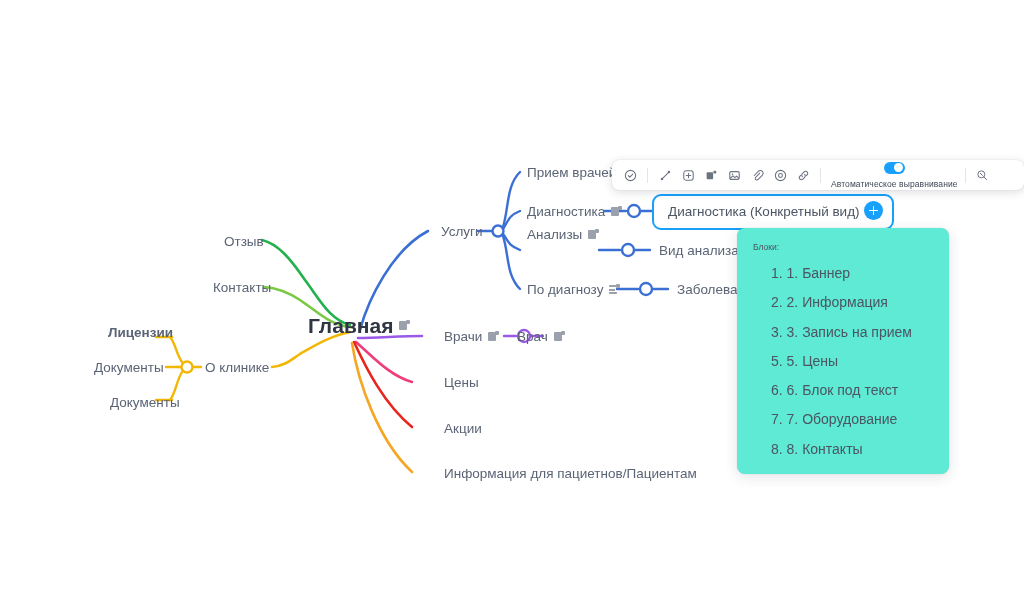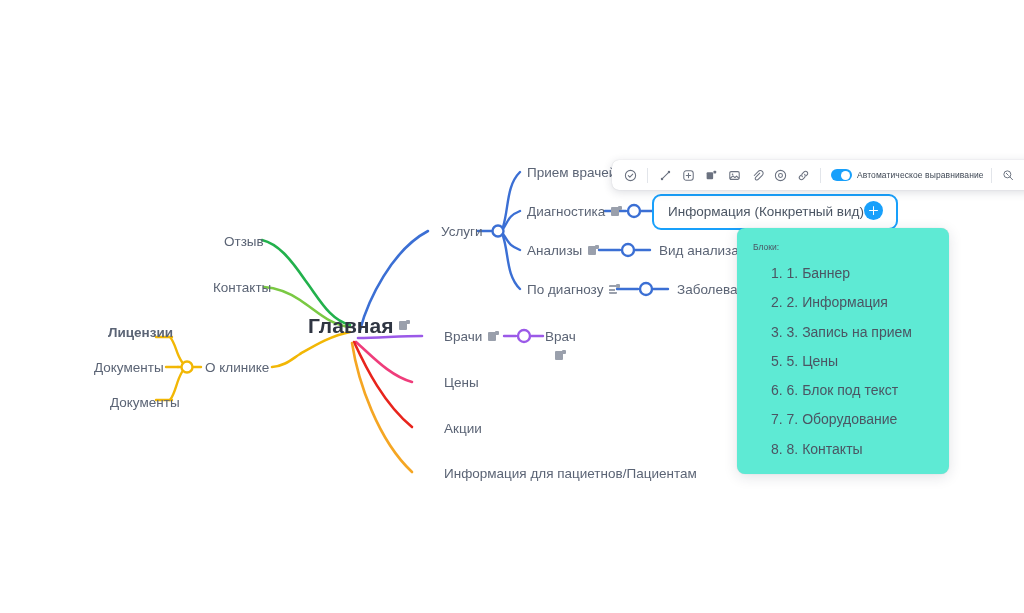--- a/index.html
+++ b/index.html
@@ -146,20 +146,21 @@
     height: 15px;
     background: #e2e5ea;
     margin: 0 4px;
     flex: 0 0 auto;
   }
   .toggle-wrap {
     display: flex;
     align-items: center;
     gap: 5px;
     margin-left: 3px;
+    flex-direction: column;
   }
   .toggle {
     width: 21px;
     height: 12px;
     border-radius: 7px;
     background: #18a0fb;
     position: relative;
     flex: 0 0 auto;
   }
   .toggle::after {
@@ -300,21 +301,21 @@
 
   <div class="node" style="left:527px; top:166px;">
     <span class="node-text">Прием врачей</span>
   </div>
 
   <div class="node" style="left:527px; top:205px;">
     <span class="node-text">Диагностика</span>
     <span class="note-icon"></span>
   </div>
 
-  <div class="node" style="left:527px; top:244px;">
+  <div class="node" style="left:527px; top:228px;">
     <span class="node-text">Анализы</span>
     <span class="note-icon"></span>
   </div>
 
   <div class="node" style="left:527px; top:283px;">
     <span class="node-text">По диагнозу</span>
     <span class="note-icon lines"></span>
   </div>
 
   <div class="node" style="left:659px; top:244px;">
@@ -324,39 +325,39 @@
 
   <div class="node" style="left:677px; top:283px;">
     <span class="node-text">Заболевание</span>
   </div>
 
   <div class="node" style="left:444px; top:330px;">
     <span class="node-text">Врачи</span>
     <span class="note-icon"></span>
   </div>
 
-  <div class="node" style="left:545px; top:330px;flex-direction:column;">
+  <div class="node" style="left:517px; top:330px;">
     <span class="node-text">Врач</span>
     <span class="note-icon"></span>
   </div>
 
   <div class="node" style="left:444px; top:376px;">
     <span class="node-text">Цены</span>
   </div>
 
   <div class="node" style="left:444px; top:422px;">
     <span class="node-text">Акции</span>
   </div>
 
   <div class="node" style="left:444px; top:467px;">
     <span class="node-text">Информация для пациетнов/Пациентам</span>
   </div>
 
   <div class="selected-node" style="left:652px; top:194px;">
-    <span class="node-text">Информация (Конкретный вид)</span>
+    <span class="node-text">Диагностика (Конкретный вид)</span>
     <span class="note-icon"></span>
   </div>
 
   <div class="add-btn" style="left:864px; top:201px;"></div>
 
   <div class="toolbar">
     <div class="tb-btn">
       <svg width="13" height="13" viewBox="0 0 16 16" fill="none" stroke="currentColor" stroke-width="1.3">
         <circle cx="8" cy="8" r="6.3"></circle>
           <path d="M5.3 8.2l1.9 1.9 3.6-3.9" stroke-linecap="round" stroke-linejoin="round"></path>

